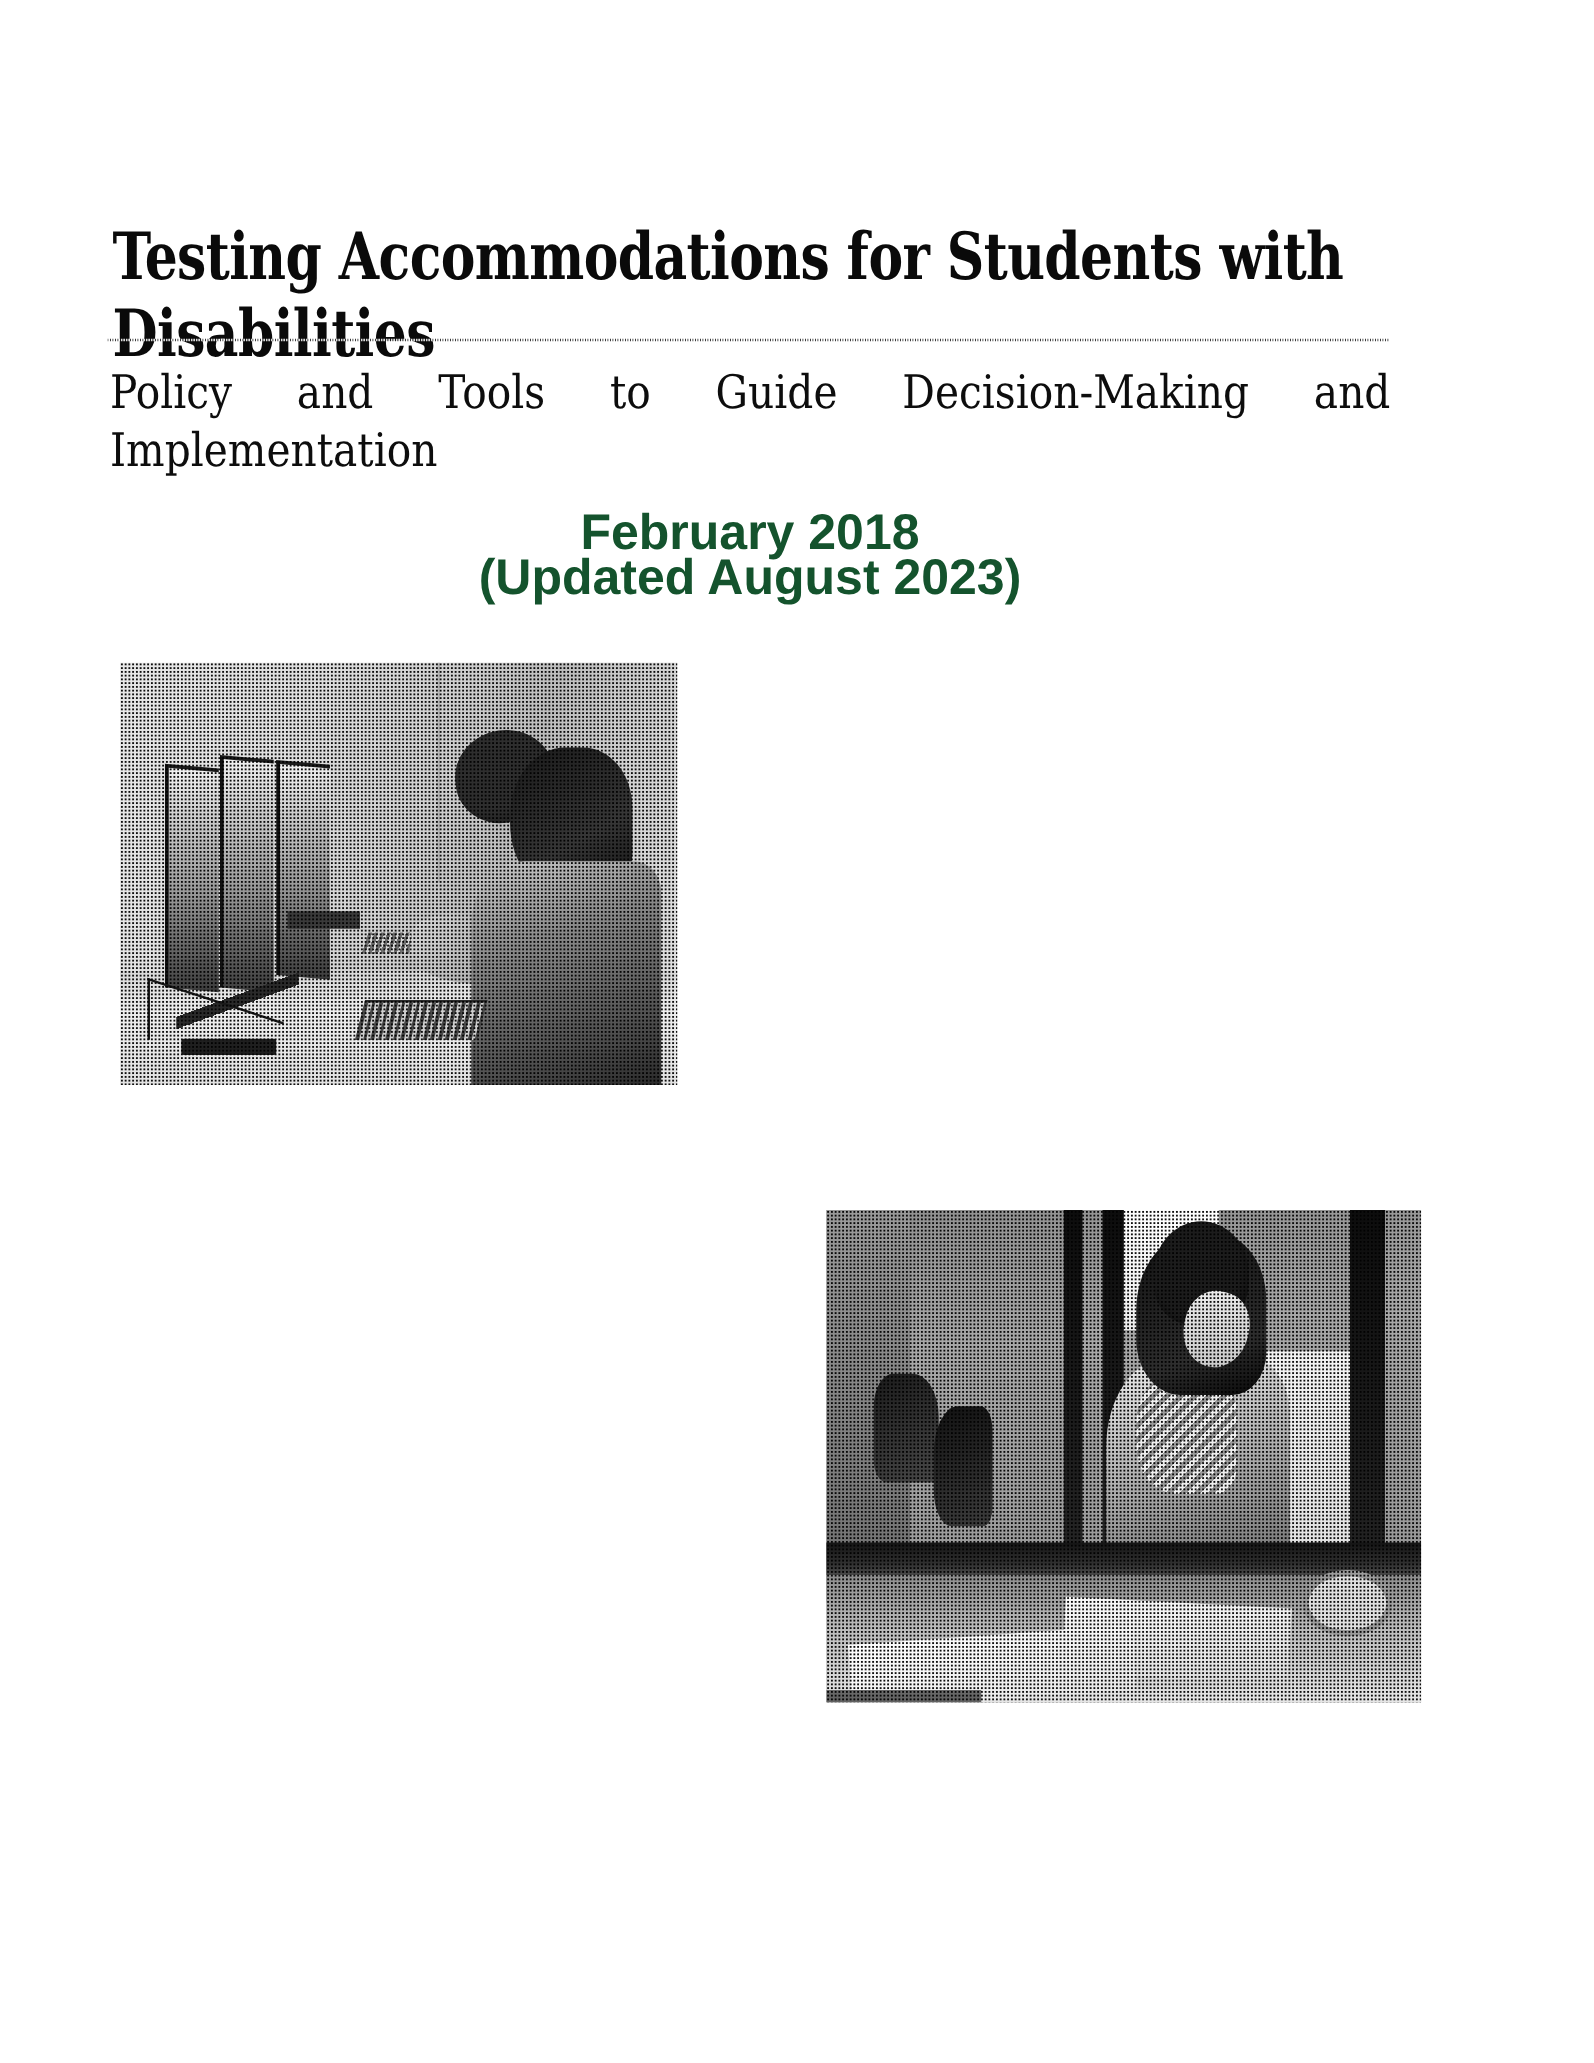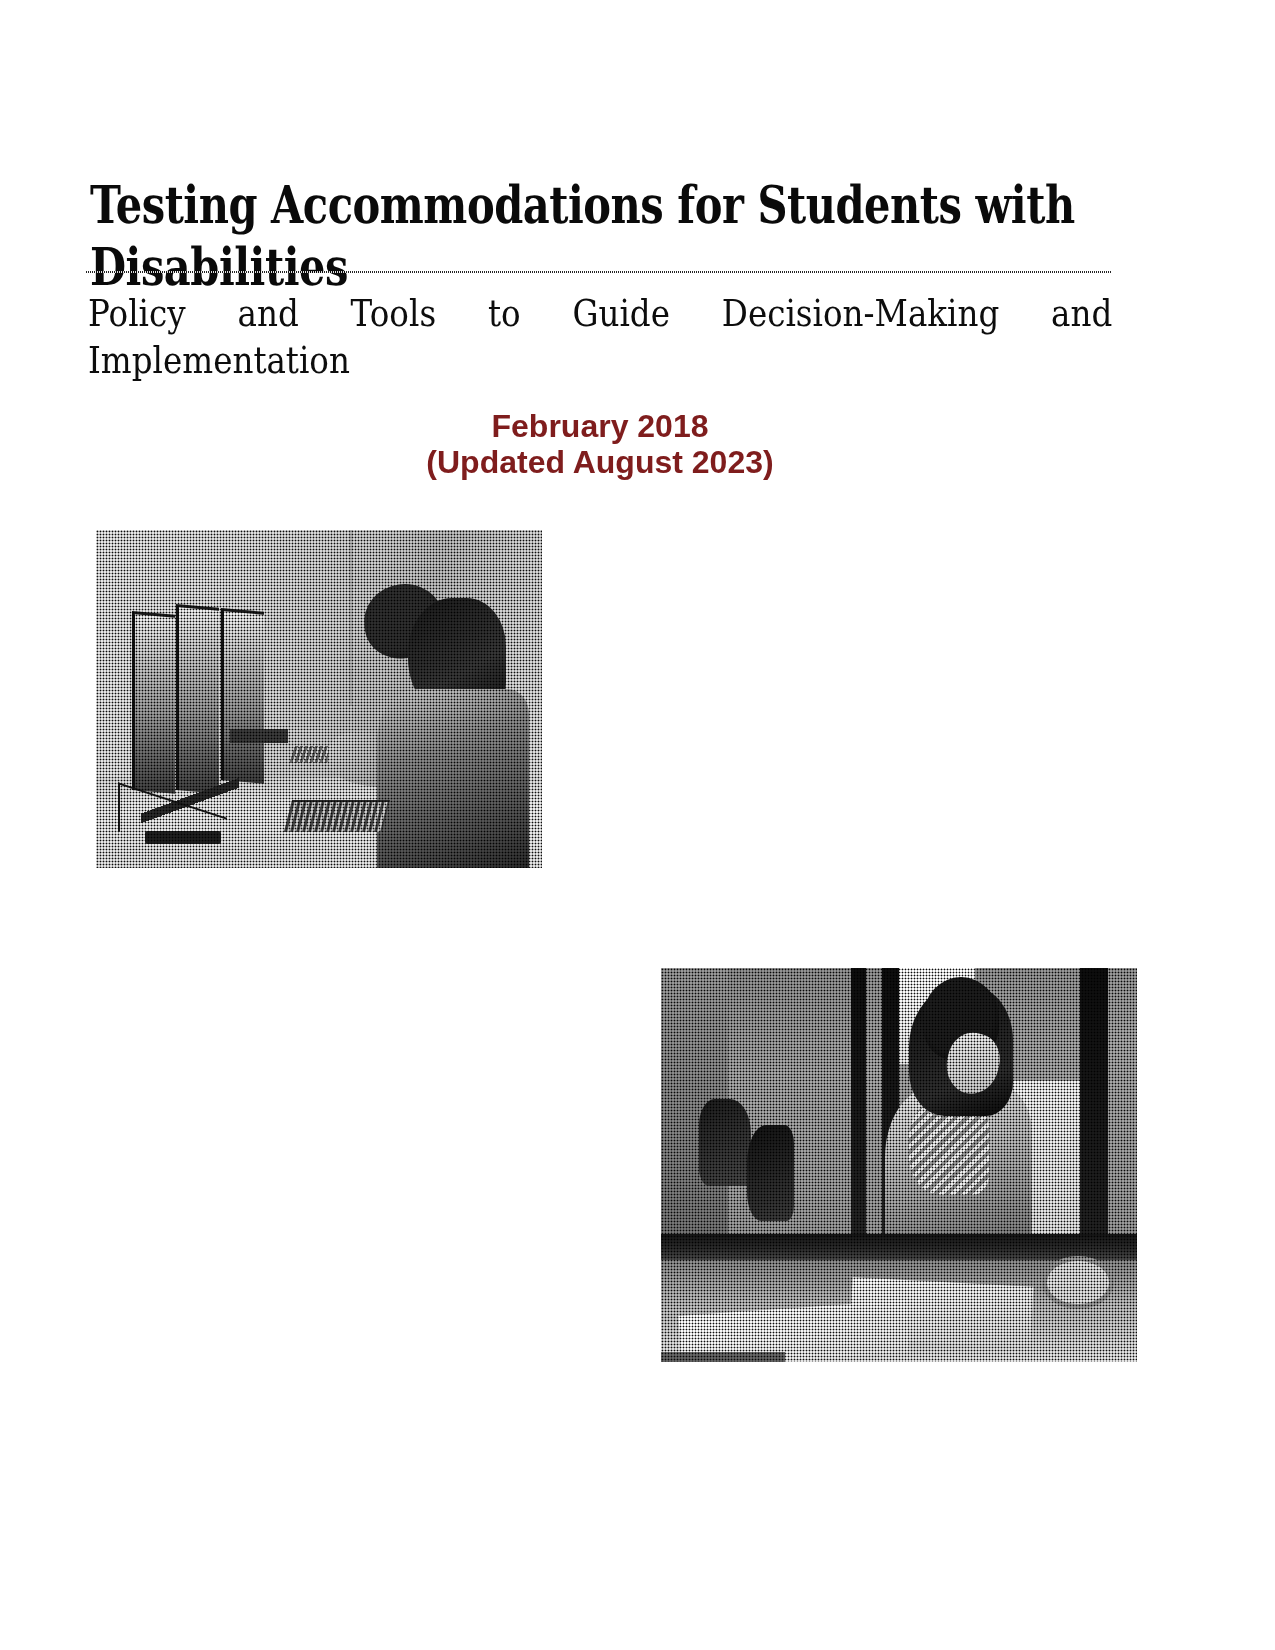--- a/index.html
+++ b/index.html
@@ -75,23 +75,23 @@
 
   
   .doc-date {
     position: absolute;
     left: 325px;
     top: 408px;
     width: 550px;
     text-align: center;
     font-family: "Liberation Sans", sans-serif;
     font-weight: 700;
-    font-size: 32px;
+    font-size: 40px;
     line-height: 36px;
-    color: #7f1d1d;
+    color: #14532d;
   }
 
   
   .photo {
     position: absolute;
     overflow: hidden;
     background-color: #ffffff;
   }
   .photo .halftone {
     position: absolute;

